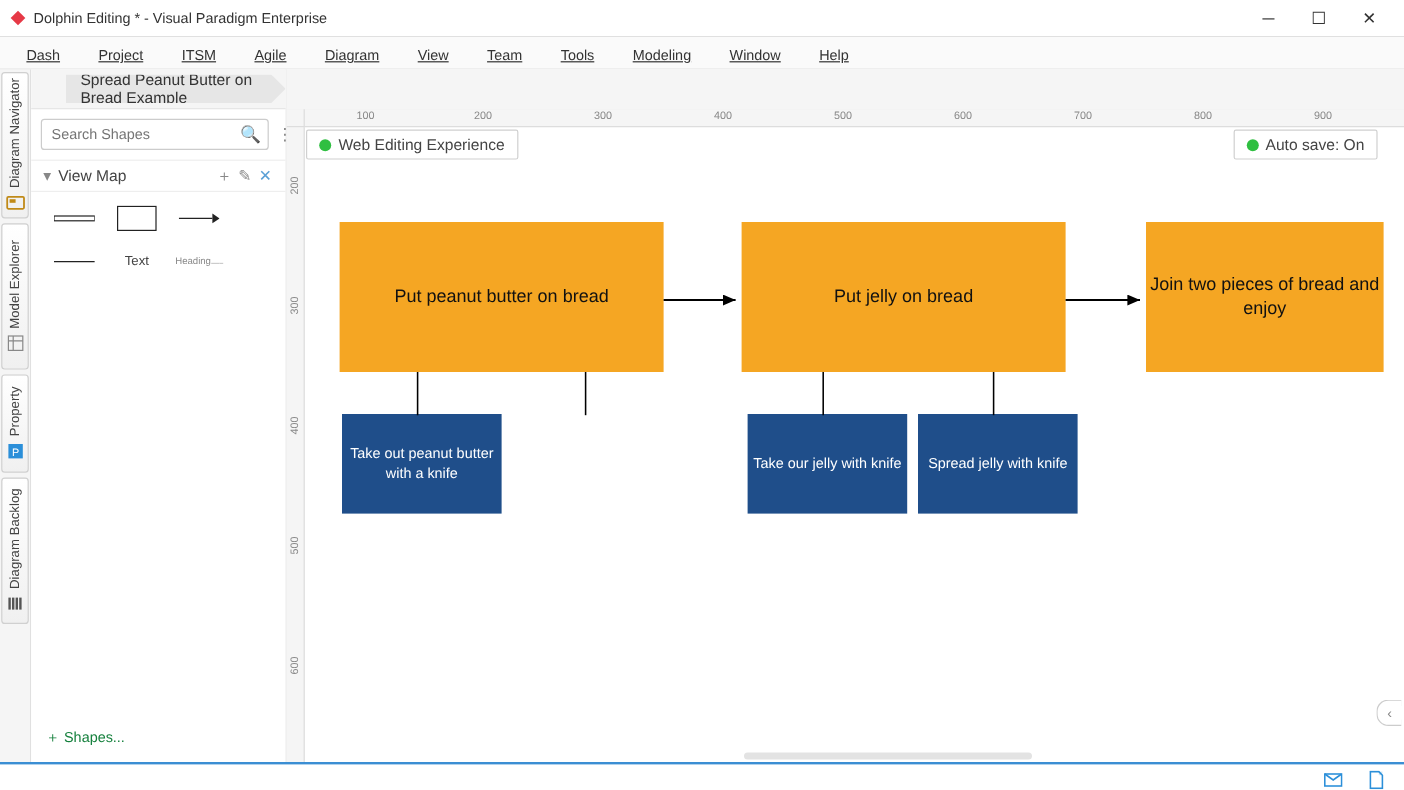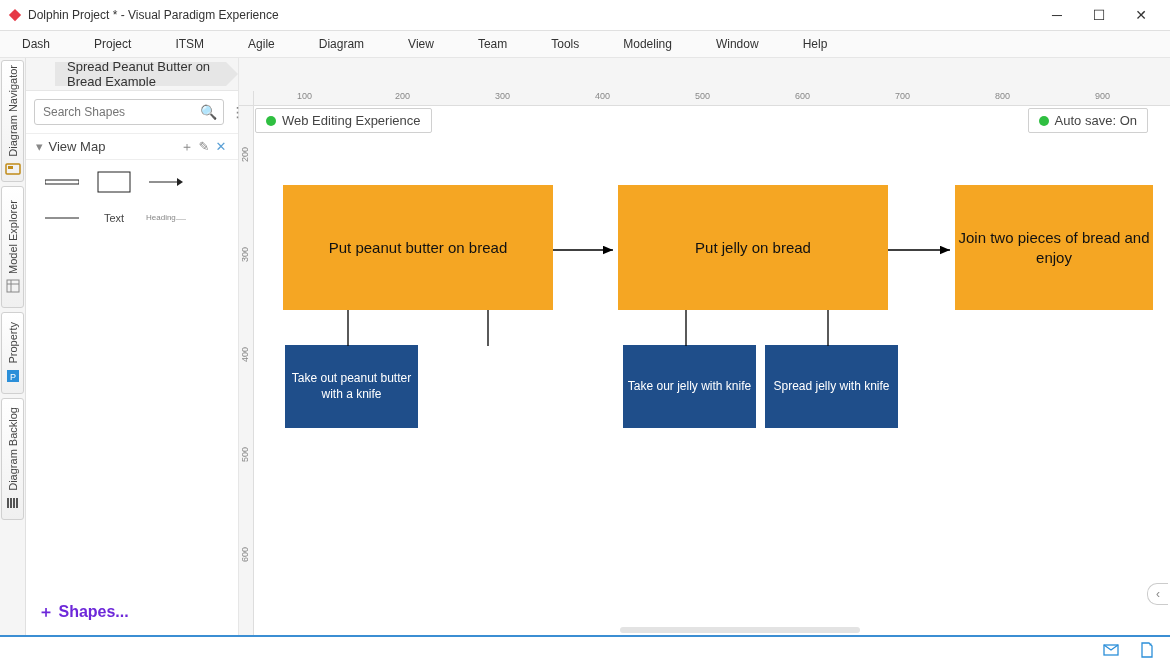--- a/index.html
+++ b/index.html
@@ -1,21 +1,21 @@
 <!DOCTYPE html>
 <html><head>
 <meta charset="utf-8">
 <style>
   html, body { margin:0; padding:0; width:1170px; height:658px; font-family:"Segoe UI",Arial,sans-serif; font-size:12px; color:#333; background:#fff; overflow:hidden; }
   .title-bar { height:30px; display:flex; align-items:center; padding:0 8px; border-bottom:1px solid #e0e0e0; }
   .title-bar .app-icon { width:14px; height:14px; margin-right:6px; }
   .title-bar .title-text { flex:1; font-size:12px; color:#333; }
   .win-controls { display:flex; }
   .win-controls .wc { width:42px; height:30px; display:flex; align-items:center; justify-content:center; font-size:14px; }
-  .menu-bar { height:26px; display:flex; align-items:center; padding:0 0 0 20px; gap:40px; background:#fafafa; border-bottom:1px solid #e6e6e6; }
+  .menu-bar { height:26px; display:flex; align-items:flex-end; padding:0 0 0 20px; gap:28px; background:#fafafa; border-bottom:1px solid #e6e6e6;text-decoration:underline; }
   .menu-bar .menu-item { font-size:12px; color:#333; padding:4px 2px; }
   .work { display:flex; height:calc(658px - 30px - 26px - 25px); }
   .tabstrip { width:25px; background:#f5f5f5; border-right:1px solid #e0e0e0; display:flex; flex-direction:column; }
   .vtab { height:120px; display:flex; flex-direction:column; align-items:center; justify-content:center; margin:2px 1px; border:1px solid #d0d0d0; border-radius:3px; background:linear-gradient(#fff,#f0f0f0); }
   .vtab .label { writing-mode:vertical-rl; transform:rotate(180deg); font-size:11px; color:#444; }
   .vtab .ticon { width:16px; height:16px; margin-top:4px; }
   .side-panel { width:212px; background:#fff; border-right:1px solid #e6e6e6; display:flex; flex-direction:column; }
   .breadcrumb-bar { height:32px; display:flex; align-items:center; padding-left:10px; background:#f5f5f5; border-bottom:1px solid #e6e6e6; }
   .breadcrumb-chip { display:flex; align-items:center; height:24px; padding:0 22px 0 12px; font-size:13px; background:#e6e6e6; color:#333; clip-path: polygon(0 0, calc(100% - 12px) 0, 100% 50%, calc(100% - 12px) 100%, 0 100%); margin-left:19px; }
   .top-icons { position:absolute; right:15px; top:58px; display:flex; gap:6px; }
@@ -23,21 +23,21 @@
   .search-area { padding:8px; display:flex; align-items:center; gap:6px; }
   .search-box { flex:1; display:flex; align-items:center; border:1px solid #ccc; border-radius:3px; height:24px; padding:0 6px; }
   .search-box input { flex:1; border:none; outline:none; font-size:12px; color:#555; }
   .search-box .mag { color:#888; font-size:14px; }
   .tree-header { display:flex; align-items:center; padding:0 10px; height:25px; color:#444; font-size:13px; border-top:1px solid #eee; border-bottom:1px solid #eee; }
   .tree-header .label { flex:1; }
   .tree-header .minicon { width:14px; text-align:center; color:#888; margin-left:3px; font-size:13px; }
   .palette { padding:10px 16px; display:flex; flex-wrap:wrap; gap:12px; }
   .palette-item { width:40px; height:24px; display:flex; align-items:center; justify-content:center; color:#444; font-size:11px; }
   .shapes-footer { margin-top:auto; padding:12px; }
-  .shapes-link { color:#6d28d9; font-weight:bold; font-size:16px; }
+  .shapes-link { color:#15803d; font-weight:normal; font-size:12px; }
   .canvas-wrapper { flex:1; position:relative; background:#fff; display:flex; flex-direction:column; }
   .ruler-corner { position:absolute; left:0; top:33px; width:14px; height:14px; background:#f5f5f5; border-right:1px solid #ddd; border-bottom:1px solid #ddd; z-index:6; }
   .ruler-h { position:absolute; left:14px; right:0; top:33px; height:14px; background:#f5f5f5; border-bottom:1px solid #ddd; z-index:5; }
   .ruler-h .tick { position:absolute; top:0; font-size:9px; color:#888; transform:translateX(-8px); }
   .ruler-v { position:absolute; left:0; top:47px; bottom:0; width:14px; background:#f5f5f5; border-right:1px solid #ddd; z-index:5; }
   .ruler-v .tick { position:absolute; left:1px; font-size:9px; color:#888; writing-mode:vertical-rl; transform:translateY(-8px) rotate(180deg); }
   .canvas { position:absolute; left:14px; top:47px; right:0; bottom:0; background:#fff; overflow:hidden;border-radius:24px; }
   .status-chip { position:absolute; background:rgba(255,255,255,0.95); border:1px solid #d0d0d0; border-radius:2px; padding:4px 10px; font-size:13px; color:#444; display:flex; align-items:center; gap:6px; z-index:7; }
   .green-dot { width:10px; height:10px; border-radius:50%; background:#2fbf41; display:inline-block; }
   .node { position:absolute; display:flex; align-items:center; justify-content:center; text-align:center; line-height:1.3; }
@@ -50,21 +50,21 @@
   .footer .ficon { width:16px; height:16px; color:#2b8fd9; }
   svg.conn { position:absolute; overflow:visible; z-index:2; }
 </style>
 </head>
 <body>
 
 <div class="title-bar">
   <svg class="app-icon" viewBox="0 0 16 16">
       <polygon points="8,1 15,8 8,15 1,8" fill="#e63946"></polygon>
     </svg>
-  <div class="title-text">Dolphin Project * - Visual Paradigm Experience</div>
+  <div class="title-text">Dolphin Editing * - Visual Paradigm Enterprise</div>
   <div class="win-controls">
     <div class="wc">─</div>
     <div class="wc">☐</div>
     <div class="wc">✕</div>
   </div>
 </div>
 
 <div class="menu-bar">
   <span class="menu-item">Dash</span>
   <span class="menu-item">Project</span>

